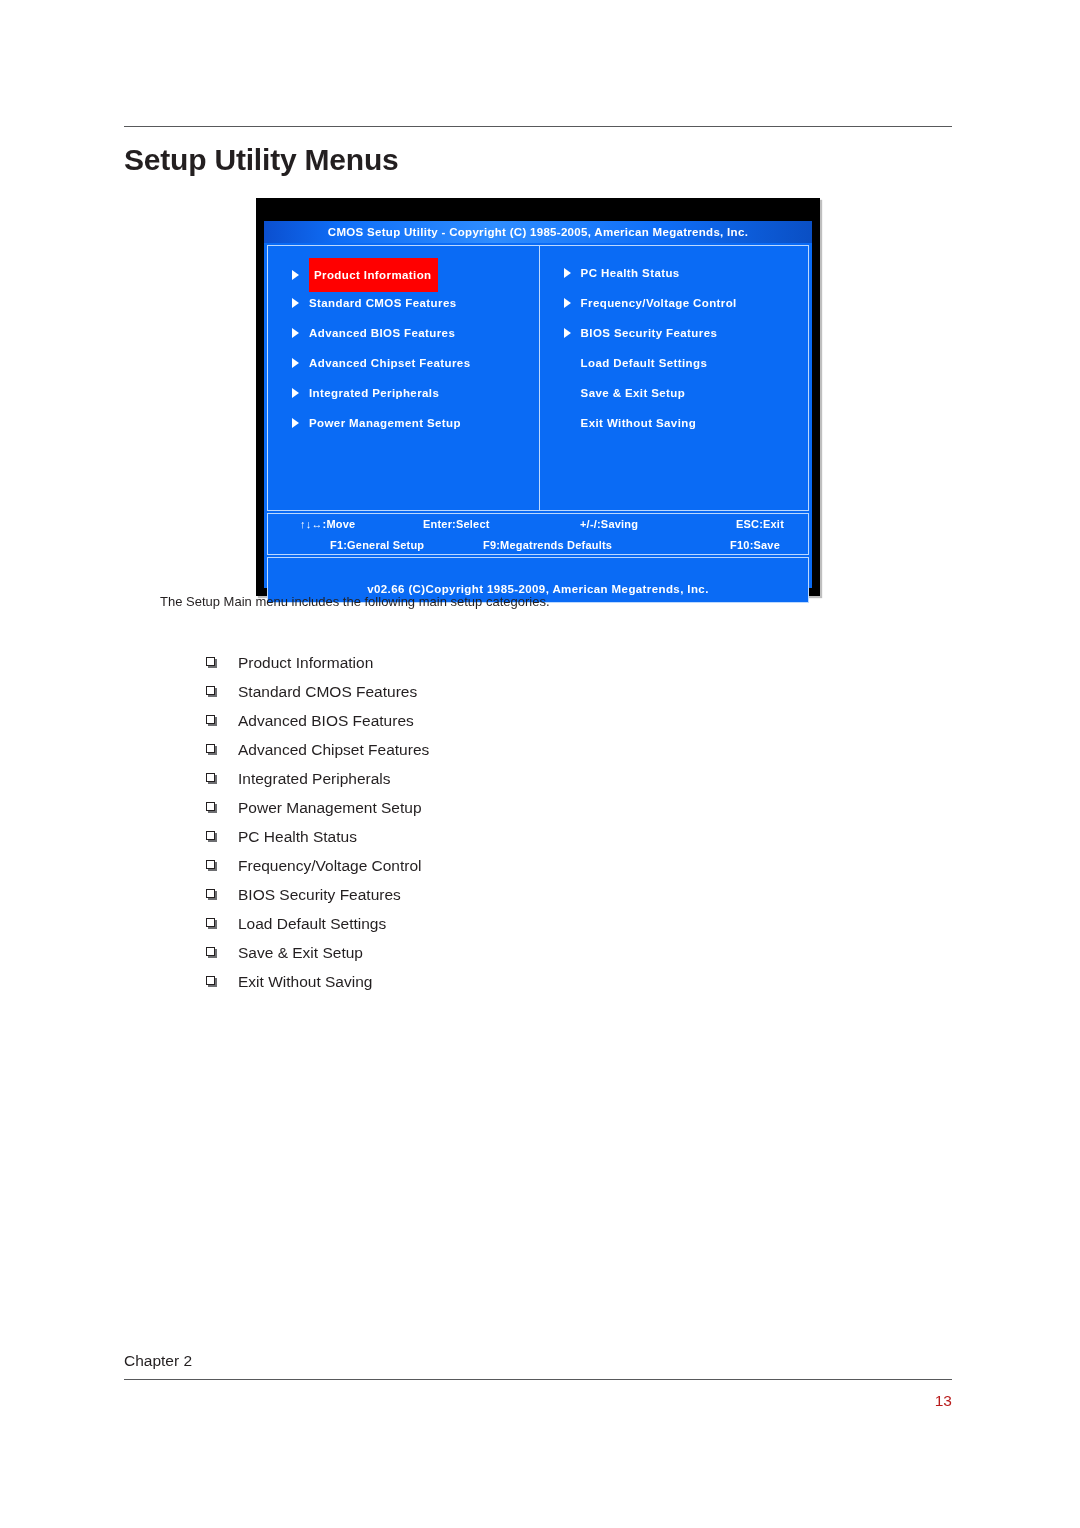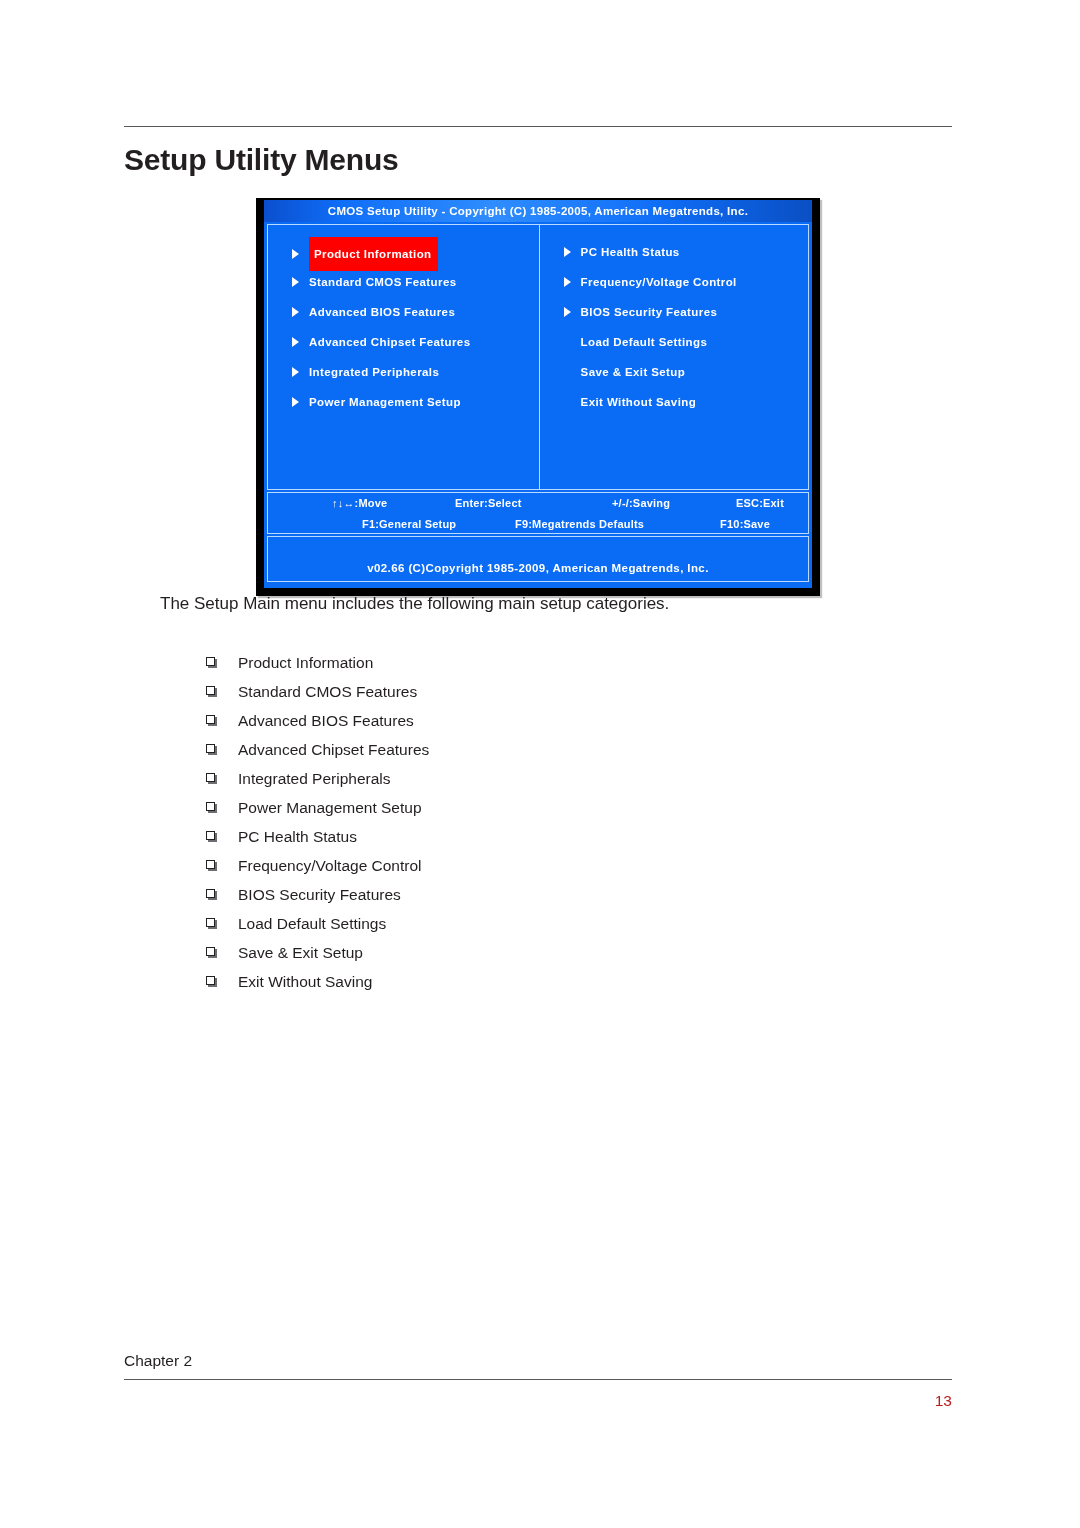--- a/index.html
+++ b/index.html
@@ -45,21 +45,21 @@
   }
 
   
   .bios-shot {
     position: absolute;
     left: 256px;
     top: 198px;
     width: 564px;
     height: 398px;
     background: #000000;
-    padding: 2px 8px 8px 8px;
+    padding: 23px 8px 8px 8px;
     box-sizing: border-box;
     box-shadow: 2px 2px 1px rgba(0,0,0,0.25);
   }
 
   .bios-inner {
     position: relative;
     width: 100%;
     height: 100%;
     background: #0a6bf5;
   }
@@ -161,21 +161,20 @@
     height: 21px;
     line-height: 21px;
     color: #ffffff;
     font-size: 11px;
     font-weight: bold;
     white-space: nowrap;
   }
   .hint-row span {
     position: absolute;
     letter-spacing: 0.2px;
-    margin-left: 32px;
   }
 
   
   .bios-version {
     position: relative;
     margin: 2px 3px 12px 3px;
     height: 46px;
     border: 1px solid #bcd9ff;
     box-sizing: border-box;
     background: #0a6bf5;
@@ -190,21 +189,21 @@
     left: 0; right: 0;
     top: 25px;
     letter-spacing: 0.4px;
   }
 
   
   .intro {
     position: absolute;
     left: 160px;
     top: 594px;
-    font-size: 17px;
+    font-size: 13px;
     color: #231f20;
     white-space: nowrap;
   }
 
   .bullets {
     position: absolute;
     left: 160px;
     top: 648px;
     width: 700px;
   }
@@ -331,21 +330,21 @@
       <div class="bios-hints">
         <div class="hint-row">
           <span style="left:32px;">↑↓↔:Move</span>
           <span style="left:155px;">Enter:Select</span>
           <span style="left:312px;">+/-/:Saving</span>
           <span style="right:24px;">ESC:Exit</span>
         </div>
         <div class="hint-row">
           <span style="left:62px;">F1:General Setup</span>
           <span style="left:215px;">F9:Megatrends Defaults</span>
-          <span style="right:38px;">F10:Save</span>
+          <span style="right:28px;">F10:Save</span>
         </div>
       </div>
 
       <div class="bios-version">
         <div class="vtext">v02.66  (C)Copyright  1985-2009,  American  Megatrends,  Inc.</div>
       </div>
 
     </div>
   </div>
 

